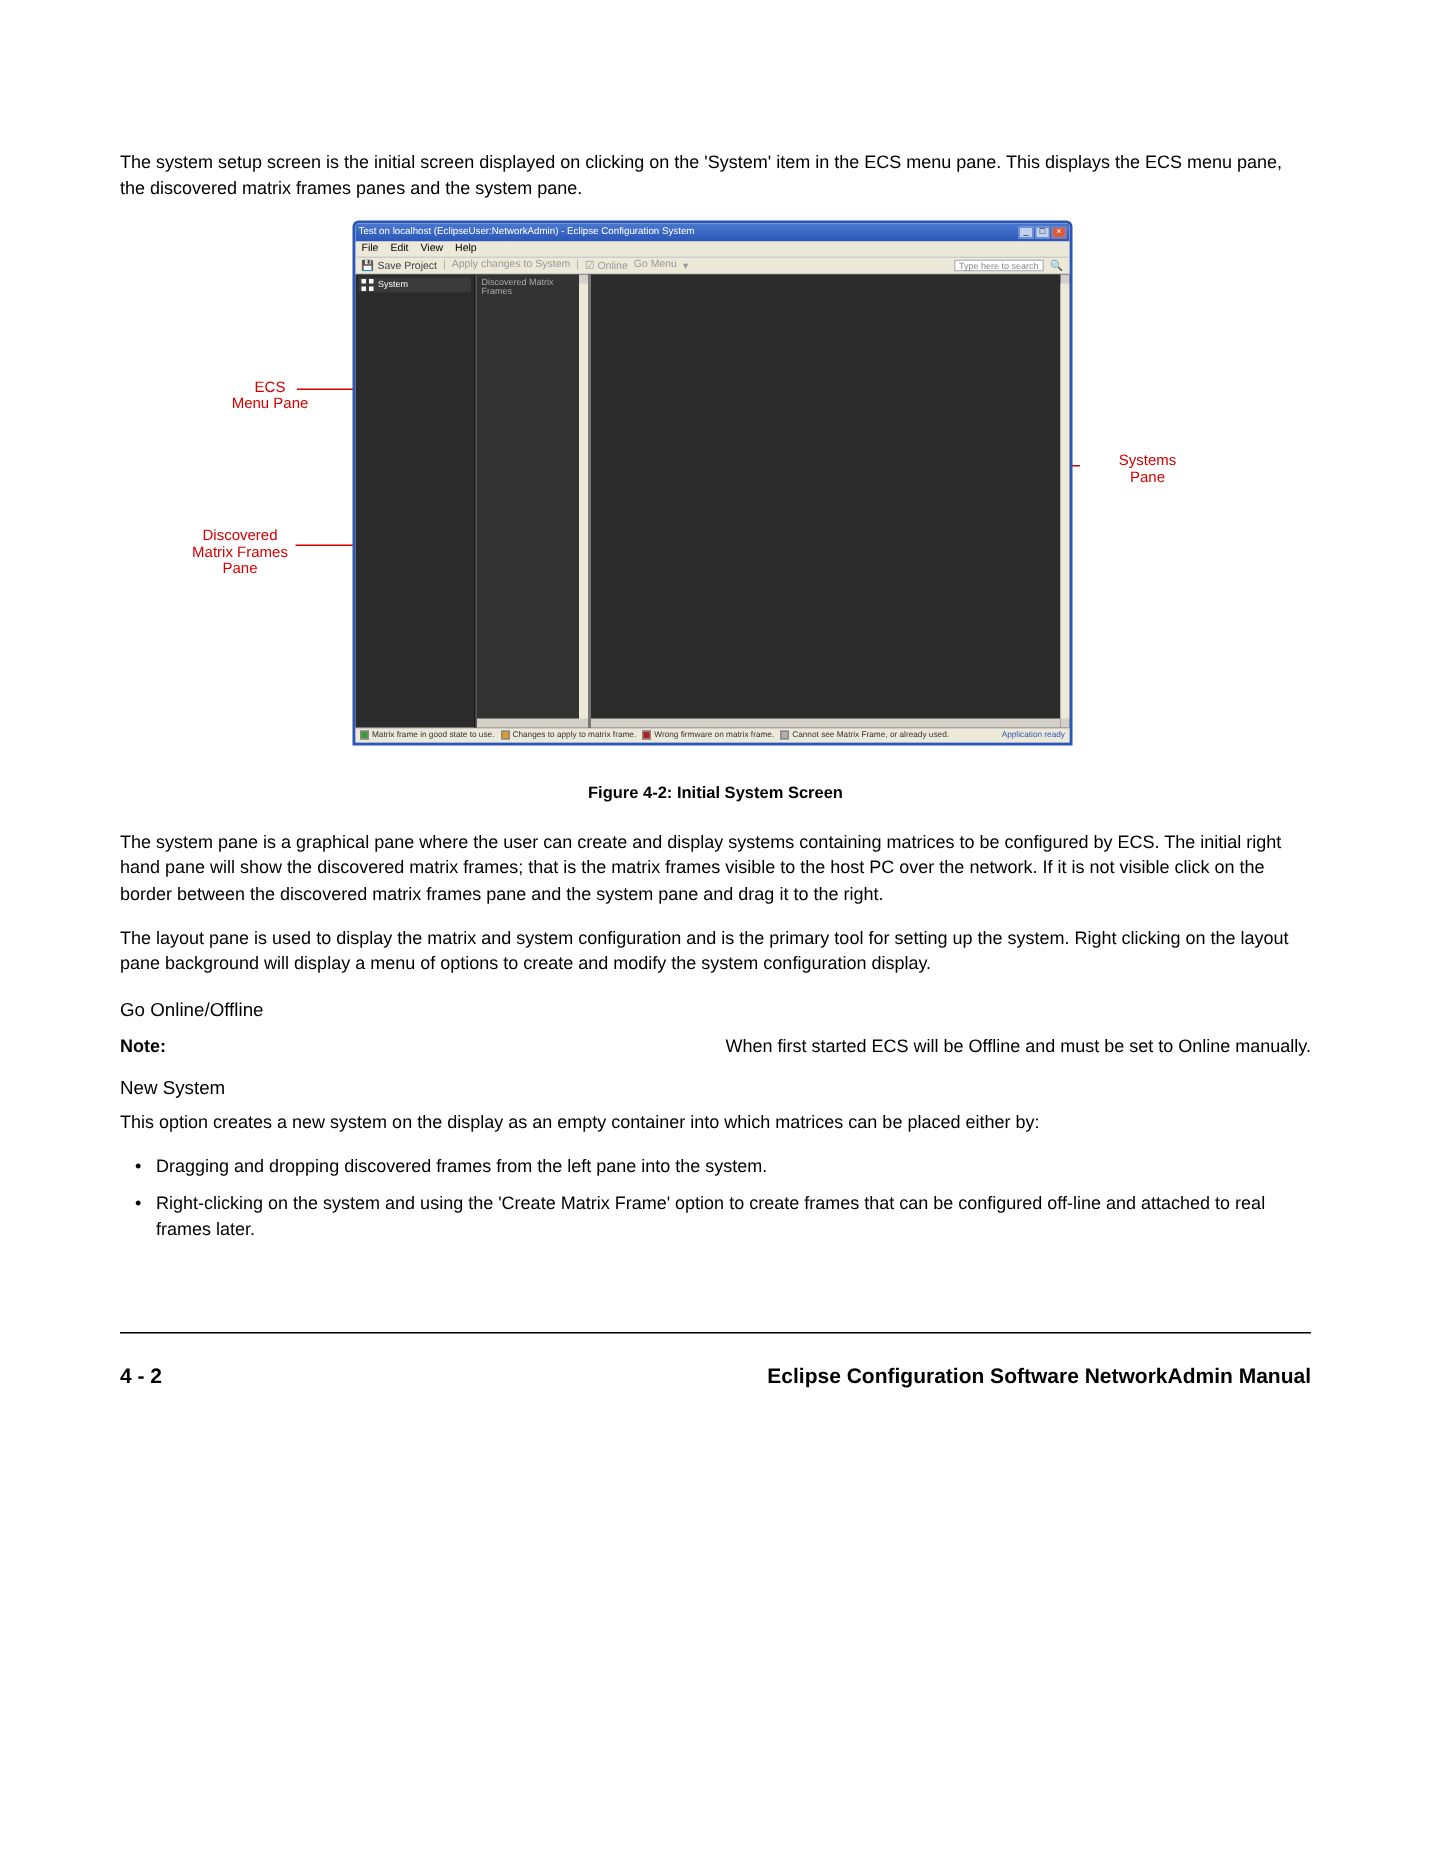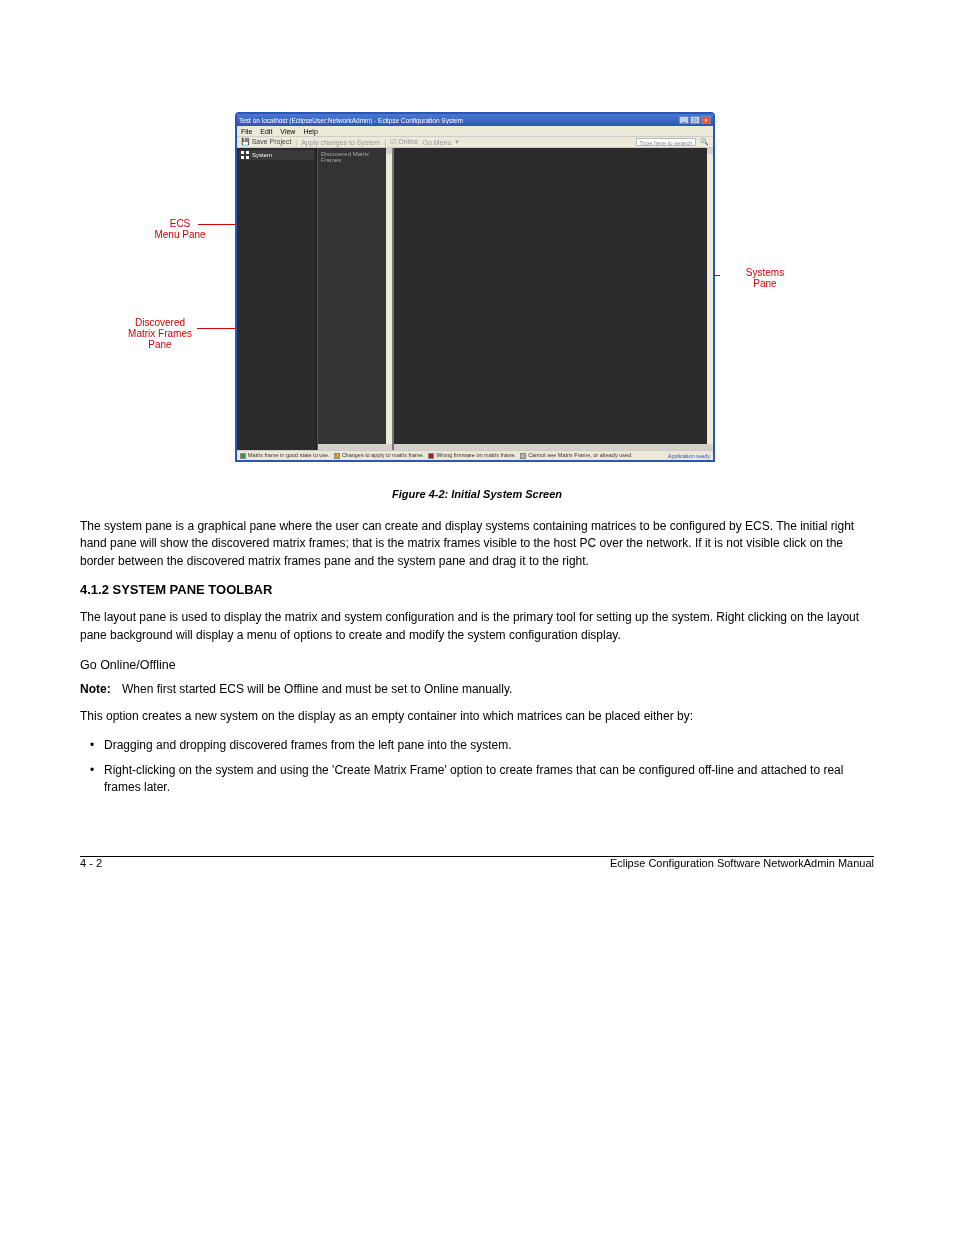--- a/index.html
+++ b/index.html
@@ -200,56 +200,58 @@
   .sw-green { background: #3a9a3a; }
   .sw-amber { background: #d8a030; }
   .sw-red   { background: #b02020; }
   .sw-grey  { background: #b0b0b0; }
   .status-item { white-space: nowrap; }
   .status-right { margin-left: auto; color: #2a57b7; }
 
   .caption {
     text-align: center;
     font-size: 11px;
-    font-style: italic;
     font-weight: bold;
     margin: 6px 0 18px;
   }
   .spacer-fig { height: 360px; position: relative; }
 
   h3.sub {
     font-size: 12.5px;
     font-weight: normal;
     margin: 14px 0 8px;
   }
   .note-row {
     display: flex;
     margin: 10px 0 12px;
+    justify-content: space-between;
   }
   .note-label { font-weight: bold; min-width: 42px; }
   .bullet { padding-left: 24px; position: relative; margin-bottom: 8px; line-height:1.4;}
   .bullet::before {
     content: '•';
     position: absolute;
     left: 10px;
     top: 0;
   }
   .bottom-rule {
     border-top: 1px solid #000;
     margin-top: 60px;
-    padding-top: 0;
+    padding-top: 20px;
     display: flex;
     justify-content: space-between;
-    font-size: 11px;
+    font-size: 14px;
+    font-weight: bold;
   }
 </style>
 </head>
 <body>
 
 <div class="page">
+  <p class="para">The system setup screen is the initial screen displayed on clicking on the 'System' item in the ECS menu pane. This displays the ECS menu pane, the discovered matrix frames panes and the system pane.</p>
 
   <div class="figure-block spacer-fig">
 
     <div class="label" style="left:60px; top:106px;">ECS<br>Menu Pane</div>
     <div class="arrow-line" style="left:118px; top:112px; width:44px;"></div>
     <div class="arrow-head right" style="left:160px; top:109px;"></div>
 
     <div class="label" style="left:40px; top:205px;">Discovered<br>Matrix Frames<br>Pane</div>
     <div class="arrow-line" style="left:117px; top:216px; width:123px;"></div>
     <div class="arrow-head right" style="left:238px; top:213px;"></div>
@@ -316,30 +318,30 @@
         <span class="status-item"><span class="swatch sw-grey"></span><span>Cannot see Matrix Frame, or already used.</span></span>
         <span class="status-right">Application ready</span>
       </div>
     </div>
   </div>
 
   <div class="caption">Figure 4-2: Initial System Screen</div>
 
   <p class="para">The system pane is a graphical pane where the user can create and display systems containing matrices to be configured by ECS. The initial right hand pane will show the discovered matrix frames; that is the matrix frames visible to the host PC over the network. If it is not visible click on the border between the discovered matrix frames pane and the system pane and drag it to the right.</p>
 
-  <div class="section-header">4.1.2 SYSTEM PANE TOOLBAR</div>
   <p class="para">The layout pane is used to display the matrix and system configuration and is the primary tool for setting up the system. Right clicking on the layout pane background will display a menu of options to create and modify the system configuration display.</p>
 
   <h3 class="sub">Go Online/Offline</h3>
 
   <div class="note-row">
     <div class="note-label">Note:</div>
     <div>When first started ECS will be Offline and must be set to Online manually.</div>
   </div>
 
+  <h3 class="sub">New System</h3>
   <p class="para">This option creates a new system on the display as an empty container into which matrices can be placed either by:</p>
   <div class="bullet">Dragging and dropping discovered frames from the left pane into the system.</div>
   <div class="bullet">Right-clicking on the system and using the 'Create Matrix Frame' option to create frames that can be configured off-line and attached to real frames later.</div>
 
   <div class="bottom-rule">
     <span>4 - 2</span>
     <span>Eclipse Configuration Software NetworkAdmin Manual</span>
   </div>
 </div>
 

